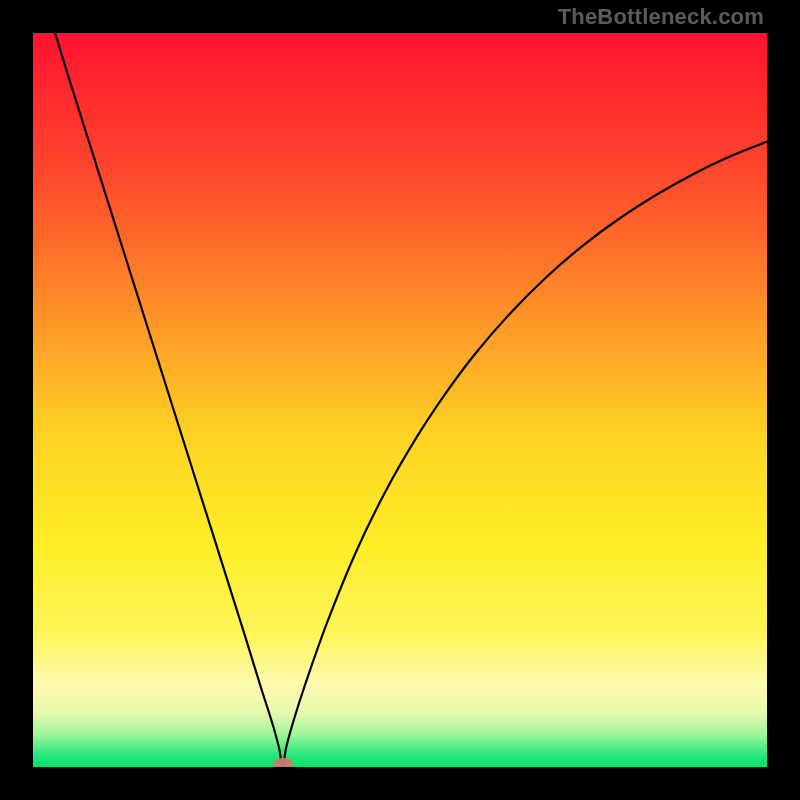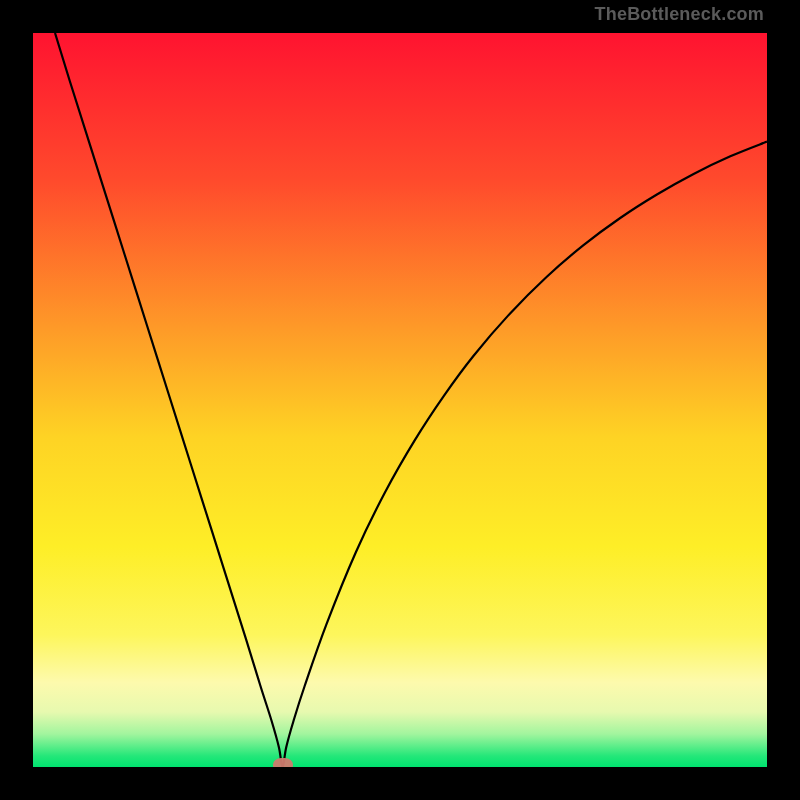--- a/index.html
+++ b/index.html
@@ -24,21 +24,21 @@
   }
   .curve {
     position: absolute;
     inset: 0;
   }
   .watermark {
     position: absolute;
     top: 4px;
     right: 36px;
     font-family: Arial, Helvetica, sans-serif;
-    font-size: 18px;
+    font-size: 22px;
     font-weight: 600;
     color: #5b5b5b;
     letter-spacing: 0.2px;
   }
   .marker {
     position: absolute;
     width: 20px;
     height: 14px;
     border-radius: 8px / 7px;
     transform: translate(-50%, -50%);

